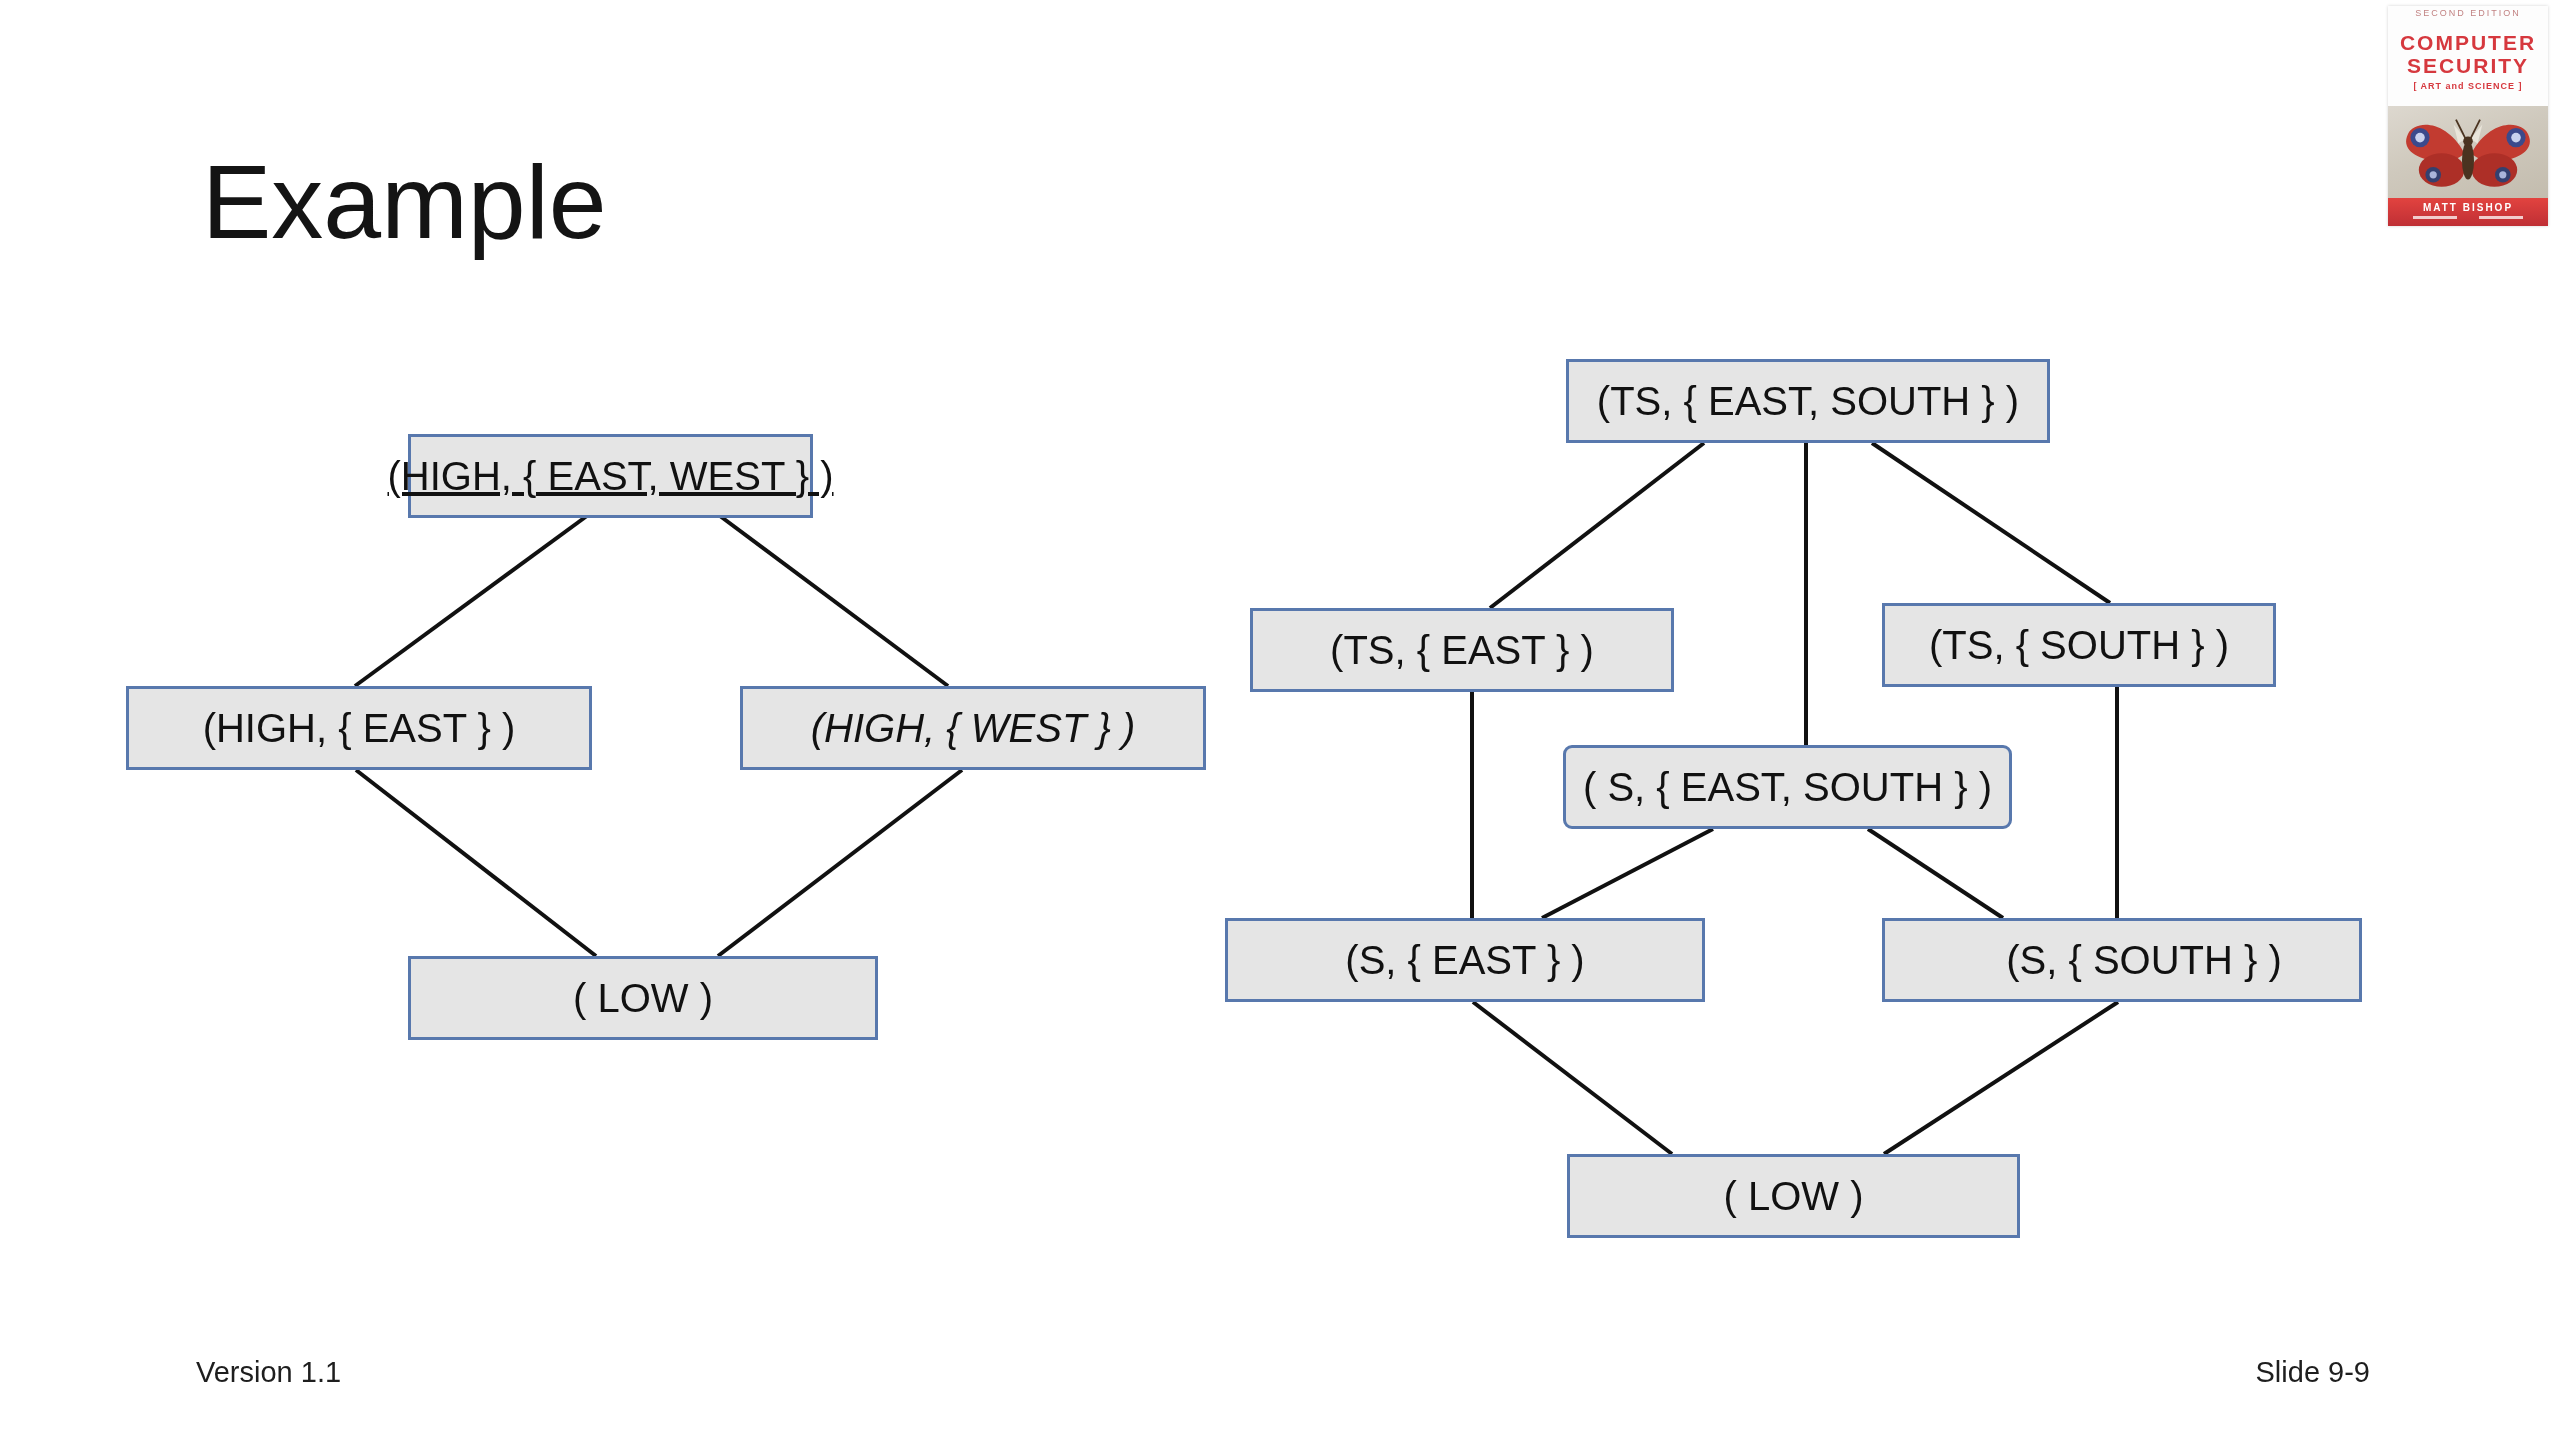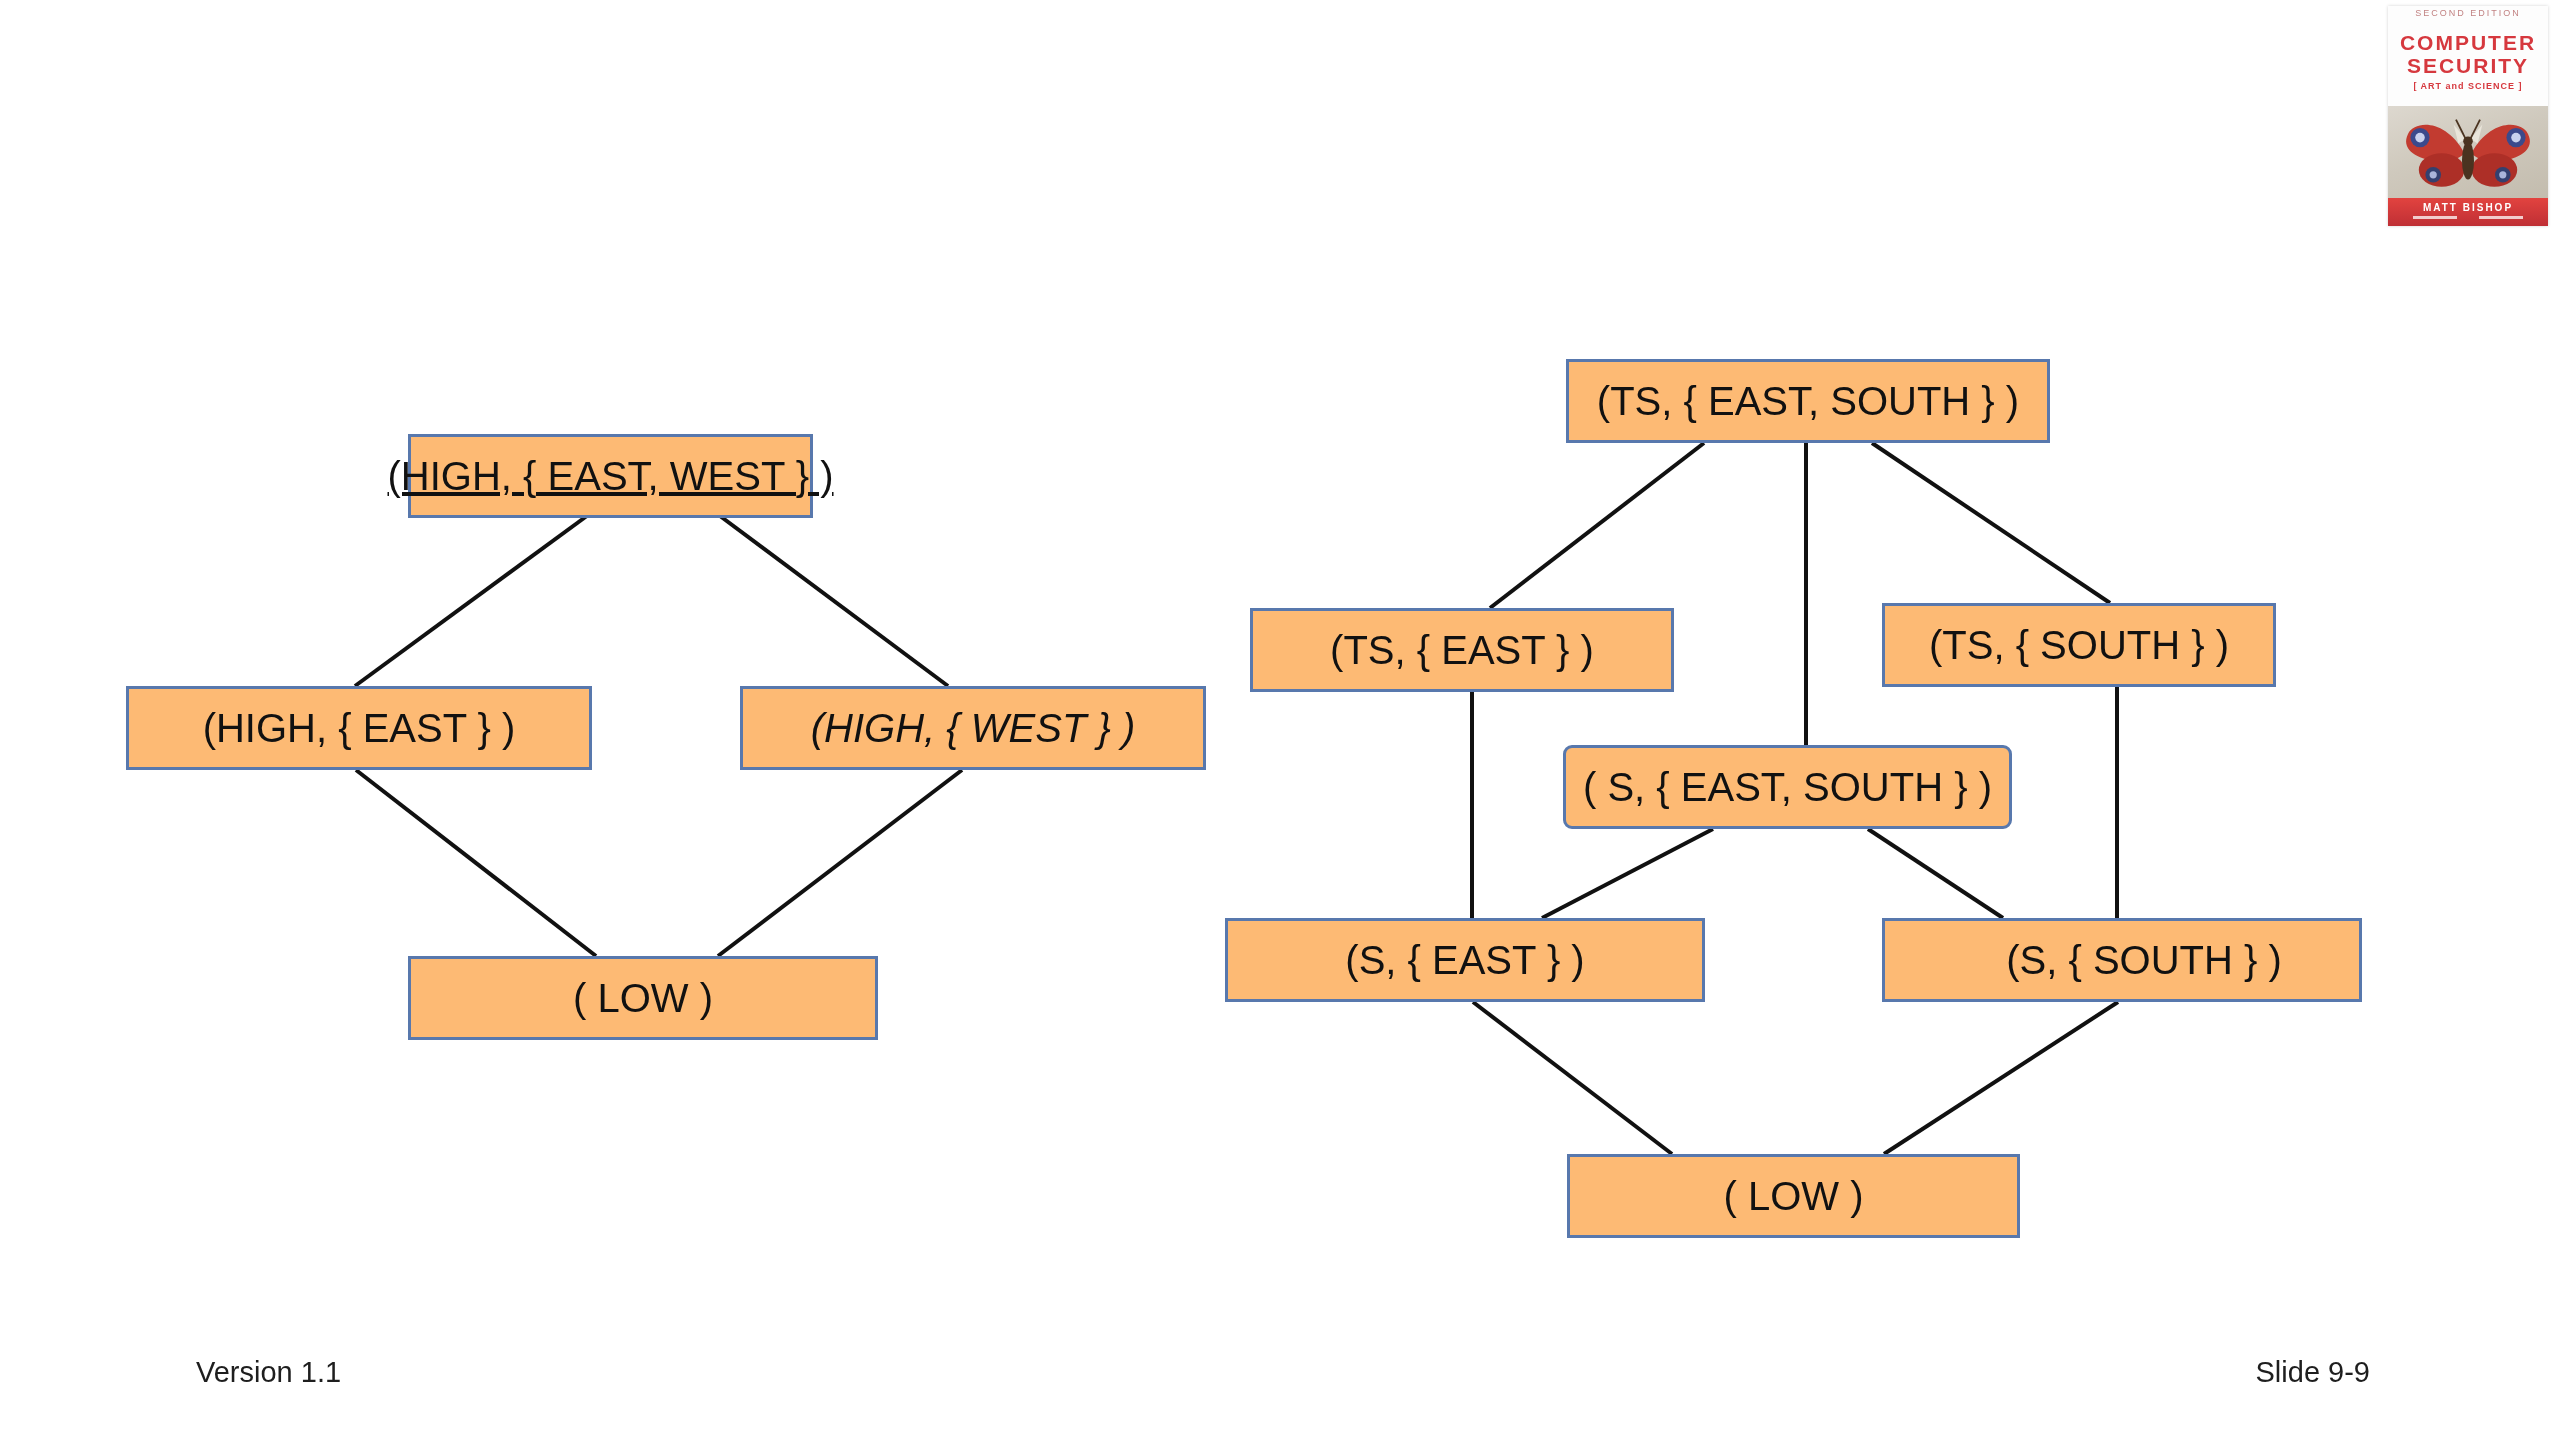--- a/index.html
+++ b/index.html
@@ -53,21 +53,21 @@
   }
   .bc-band-sub{
     margin:3px auto 0 auto;width:110px;height:3px;
     background:linear-gradient(90deg,rgba(255,255,255,.75) 0 44px,rgba(255,255,255,0) 44px 66px,rgba(255,255,255,.75) 66px 110px);
   }
 
   
   .node{
     position:absolute;
     display:flex;align-items:center;justify-content:center;
-    background:#fdba74;
+    background:#e5e5e5;
     border:3px solid #5878ad;
     font-size:40px;color:#111111;
     white-space:nowrap;
     box-sizing:border-box;
   }
   .edges{position:absolute;left:0;top:0;pointer-events:none;}
   .edges line{stroke:#111111;stroke-width:4;}
 
   
   .footer-left{
@@ -81,20 +81,21 @@
   .footer-center sup{font-size:0.62em;}
   .footer-right{
     position:absolute;right:190px;top:1356px;font-size:29px;color:#1e1e1e;
   }
 </style>
 </head>
 <body>
 
 <div class="slide">
 
+  <div class="title">Example</div>
 
   <div class="book-cover">
     <div class="bc-edition">SECOND EDITION</div>
     <div class="bc-title">
       <div>COMPUTER</div>
       <div>SECURITY</div>
     </div>
     <div class="bc-sub">[ ART and SCIENCE ]</div>
     <div class="bc-art">
       <svg width="150" height="84" viewBox="0 0 120 70">

